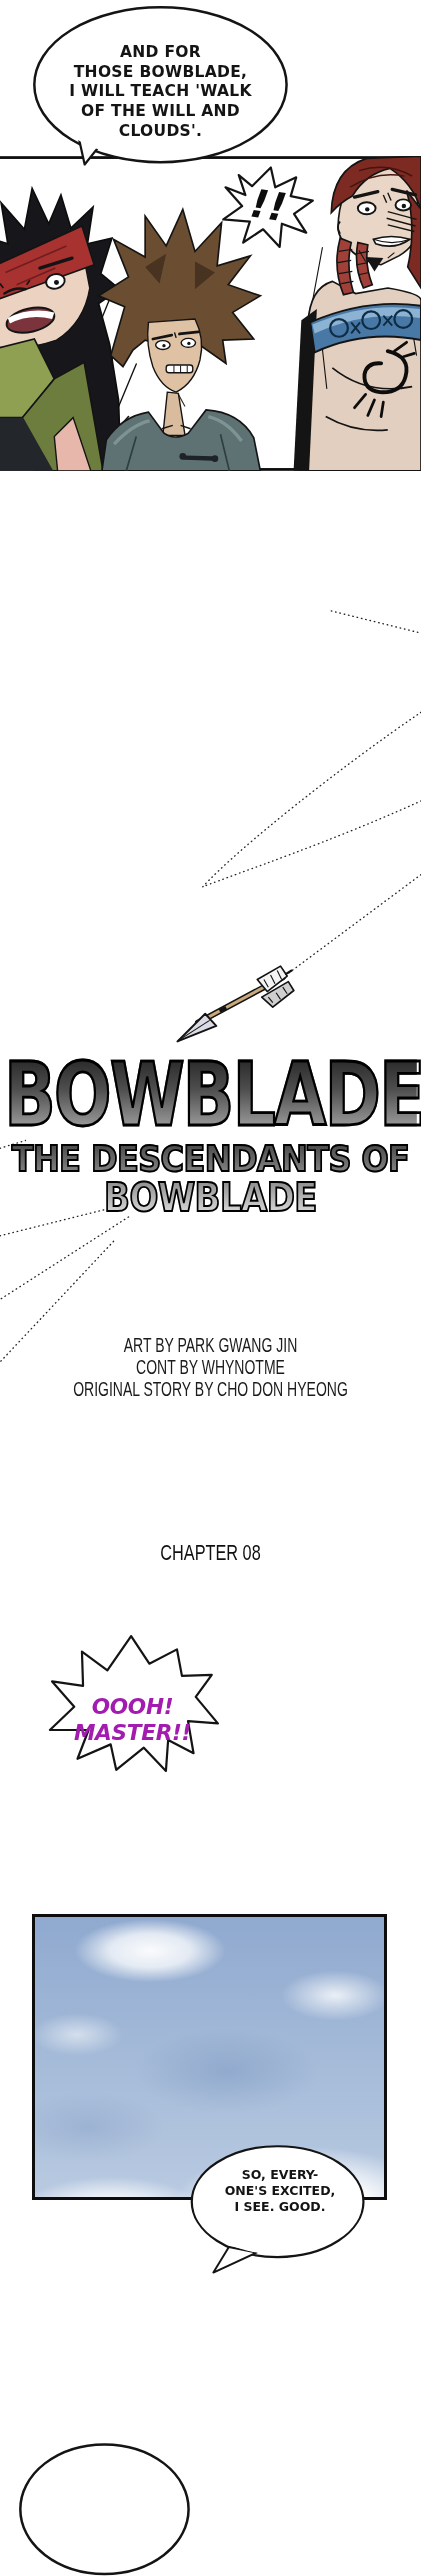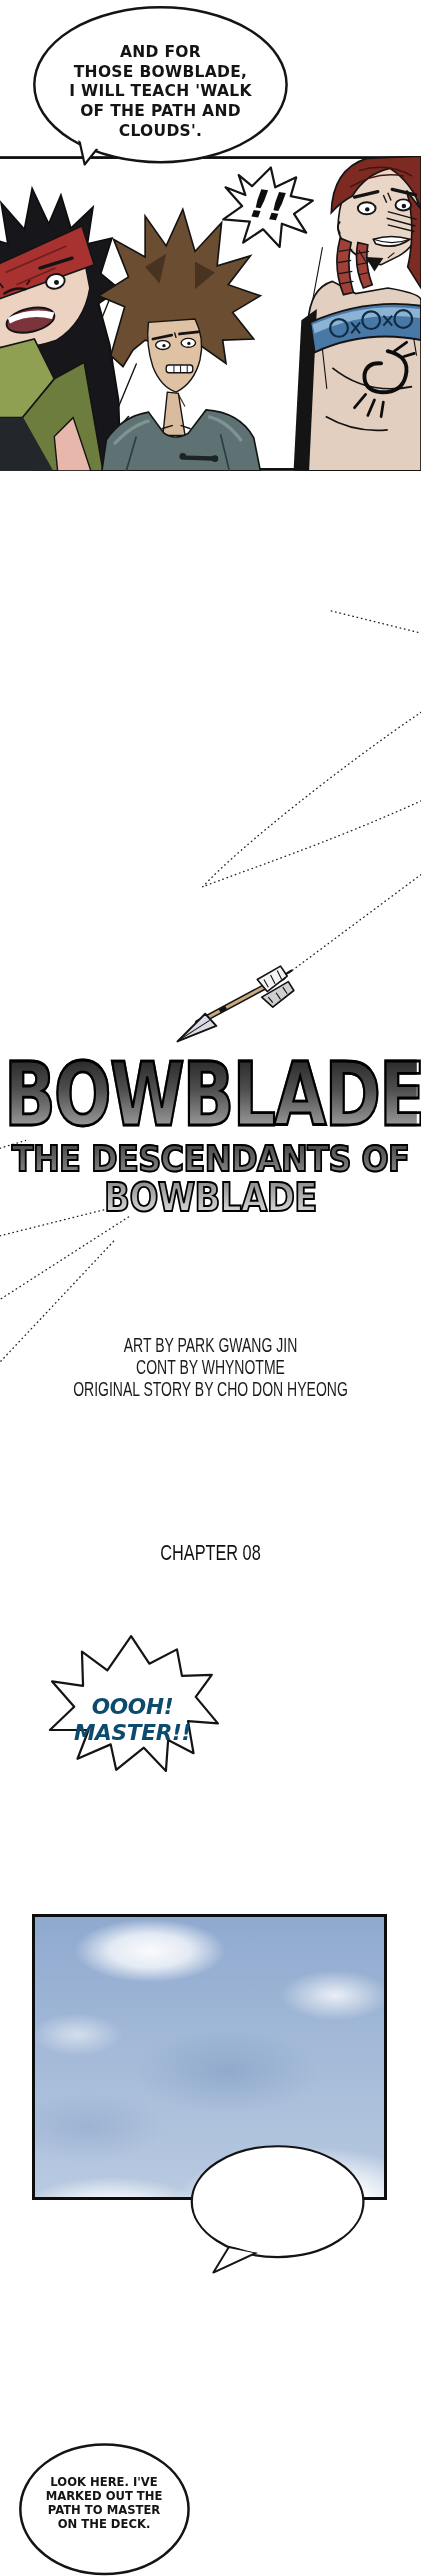--- a/index.html
+++ b/index.html
@@ -6,21 +6,21 @@
   .page{position:relative;width:421px;height:2576px;margin:0 auto;background:#fff;overflow:hidden;
         font-family:"DejaVu Sans",sans-serif;}
   .abs{position:absolute;}
   
   .balloon-text{position:absolute;text-align:center;font-weight:bold;color:#141414;
     font-family:"DejaVu Sans",sans-serif;}
   .bt1{left:47px;top:43px;width:227px;font-size:15.5px;line-height:19.7px;letter-spacing:0.3px;}
   .bt2{left:211px;top:2167px;width:138px;font-size:12.5px;line-height:16px;}
   .bt3{left:32px;top:2475px;width:144px;font-size:11.6px;line-height:14px;}
   .burst-text{left:51px;top:1694px;width:163px;font-size:21.6px;line-height:26px;font-weight:800;
-    font-style:italic;letter-spacing:-0.3px;color:#0c4a6e;position:absolute;text-align:center;}
+    font-style:italic;letter-spacing:-0.3px;color:#a21caf;position:absolute;text-align:center;}
   .exclaim{left:238px;top:183px;width:61px;font-size:39px;font-weight:800;font-style:italic;
     color:#0d0d0d;position:absolute;text-align:center;transform:rotate(9deg);}
   
   .gtext{position:absolute;left:0;width:100%;text-align:center;font-weight:800;color:#666;
     font-family:"DejaVu Sans",sans-serif;}
   @supports (-webkit-background-clip: text){
     .gtext{-webkit-background-clip:text;background-clip:text;color:transparent;}
   }
   .title-main{top:1044px;font-size:69px;letter-spacing:-1.7px;transform:scale(.98,1.26);
     transform-origin:top center;-webkit-text-stroke:2.2px #000;
@@ -182,21 +182,21 @@
 
   <svg class="abs" style="left:30.5px;top:4.4px;" width="260" height="166" viewBox="0 0 470 300">
     <ellipse cx="234" cy="146" rx="228" ry="140" fill="#ffffff" stroke="#141414" stroke-width="4.5"></ellipse>
     <path d="M 85,236 L 97,290 L 132,246 Z" fill="#ffffff" stroke="#141414" stroke-width="4" stroke-linejoin="round"></path>
     <ellipse cx="234" cy="146" rx="223" ry="135" fill="#ffffff"></ellipse>
   </svg>
   <div class="balloon-text bt1">
     <span>AND FOR</span><br>
     <span>THOSE BOWBLADE,</span><br>
     <span>I WILL TEACH 'WALK</span><br>
-    <span>OF THE PATH AND</span><br>
+    <span>OF THE WILL AND</span><br>
     <span>CLOUDS'.</span>
   </div>
 
   <svg class="abs" style="left:220px;top:164px;" width="95" height="93" viewBox="0 0 172 168">
     <polygon fill="#ffffff" stroke="#141414" stroke-width="4" stroke-linejoin="round" points="34,20 58,40 92,6 100,42 138,24 128,58 168,66 134,90 156,124 112,108 108,150 78,118 42,142 54,104 6,100 40,76 10,42 46,56"></polygon>
   </svg>
   <div class="exclaim">!!</div>
 
   <svg class="abs" style="left:0;top:582px;" width="421" height="809" viewBox="0 0 760 1460">
     <g fill="none" stroke="#222222" stroke-width="2.4" stroke-linecap="round" stroke-dasharray="1 7">
@@ -244,25 +244,24 @@
     <span>MASTER!!</span>
   </div>
 
   <div class="abs sky-panel"></div>
 
   <svg class="abs" style="left:189px;top:2144px;" width="180" height="133" viewBox="0 0 325 240">
     <ellipse cx="160" cy="104" rx="155" ry="100" fill="#ffffff" stroke="#141414" stroke-width="4"></ellipse>
     <path d="M 72,186 L 44,232 L 122,196 Z" fill="#ffffff" stroke="#141414" stroke-width="3.5" stroke-linejoin="round"></path>
     <ellipse cx="160" cy="104" rx="150" ry="95" fill="#ffffff"></ellipse>
   </svg>
+  <div class="balloon-text bt2">
+    <span>SO, EVERY-</span><br>
+    <span>ONE'S EXCITED,</span><br>
+    <span>I SEE. GOOD.</span>
+  </div>
 
   <svg class="abs" style="left:16.6px;top:2442px;" width="176" height="136" viewBox="0 0 318 245">
     <ellipse cx="158" cy="121" rx="152" ry="117" fill="#ffffff" stroke="#141414" stroke-width="4.5"></ellipse>
   </svg>
-  <div class="balloon-text bt3">
-    <span>LOOK HERE. I'VE</span><br>
-    <span>MARKED OUT THE</span><br>
-    <span>PATH TO MASTER</span><br>
-    <span>ON THE DECK.</span>
-  </div>
 
 </div>
 
 
 </body></html>

